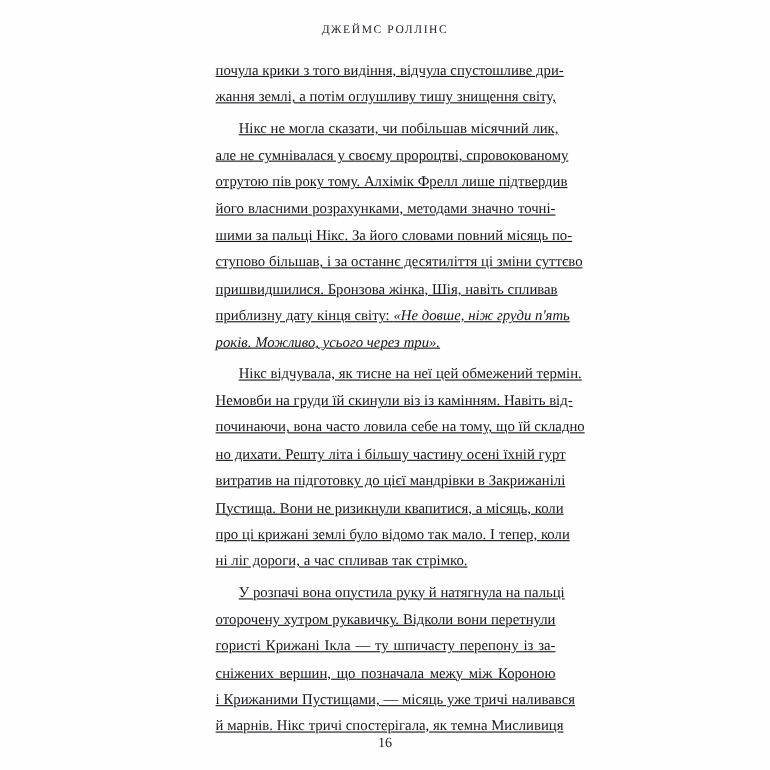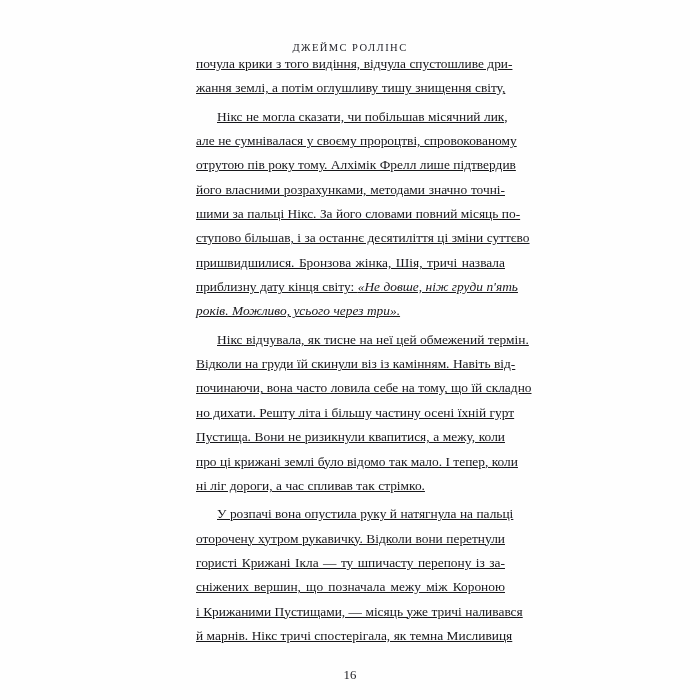--- a/index.html
+++ b/index.html
@@ -25,21 +25,20 @@
     top: 22px;
     left: 0;
     width: 700px;
     text-align: center;
     font-size: 10.5px;
     letter-spacing: 1.45px;
     color: #23232a;
     font-variant: small-caps;
     text-transform: uppercase;
     font-family: "Liberation Serif", "DejaVu Serif", serif;
-    margin-top: 20px;
   }
   .text-block {
     position: absolute;
     top: 48px;
     left: 192px;
     width: 317px;
   }
   p.para {
     margin: 4px;
     font-size: 13.4px;
@@ -90,30 +89,31 @@
         <span class="line">почула крики з того видіння, відчула спустошливе дри-</span>
         <span class="line">жання землі, а потім оглушливу тишу знищення світу,</span>
       </p>
       <p class="para">
         <span class="line indent">Нікс не могла сказати, чи побільшав місячний лик,</span>
         <span class="line">але не сумнівалася у своєму пророцтві, спровокованому</span>
         <span class="line">отрутою пів року тому. Алхімік Фрелл лише підтвердив</span>
         <span class="line">його власними розрахунками, методами значно точні-</span>
         <span class="line">шими за пальці Нікс. За його словами повний місяць по-</span>
         <span class="line">ступово більшав, і за останнє десятиліття ці зміни суттєво</span>
-        <span class="line">пришвидшилися. Бронзова жінка, Шія, тричі назвала</span>
+        <span class="line">пришвидшилися. Бронзова жінка, Шія, навіть спливав</span>
         <span class="line">приблизну дату кінця світу: <span class="q-italic">«Не довше, ніж груди п'ять</span></span>
         <span class="line last"><span class="q-italic">років. Можливо, усього через три».</span></span>
       </p>
       <p class="para">
         <span class="line indent">Нікс відчувала, як тисне на неї цей обмежений термін.</span>
-        <span class="line">Відколи на груди їй скинули віз із камінням. Навіть від-</span>
+        <span class="line">Немовби на груди їй скинули віз із камінням. Навіть від-</span>
         <span class="line">починаючи, вона часто ловила себе на тому, що їй складно</span>
         <span class="line">но дихати. Решту літа і більшу частину осені їхній гурт</span>
-        <span class="line">Пустища. Вони не ризикнули квапитися, а межу, коли</span>
+        <span class="line">витратив на підготовку до цієї мандрівки в Закрижанілі</span>
+        <span class="line">Пустища. Вони не ризикнули квапитися, а місяць, коли</span>
         <span class="line">про ці крижані землі було відомо так мало. І тепер, коли</span>
         <span class="line last">ні ліг дороги, а час спливав так стрімко.</span>
       </p>
       <p class="para">
         <span class="line indent">У розпачі вона опустила руку й натягнула на пальці</span>
         <span class="line">оторочену хутром рукавичку. Відколи вони перетнули</span>
         <span class="line">гористі Крижані Ікла — ту шпичасту перепону із за-</span>
         <span class="line">сніжених вершин, що позначала межу між Короною</span>
         <span class="line">і Крижаними Пустищами, — місяць уже тричі наливався</span>
         <span class="line">й марнів. Нікс тричі спостерігала, як темна Мисливиця</span>

